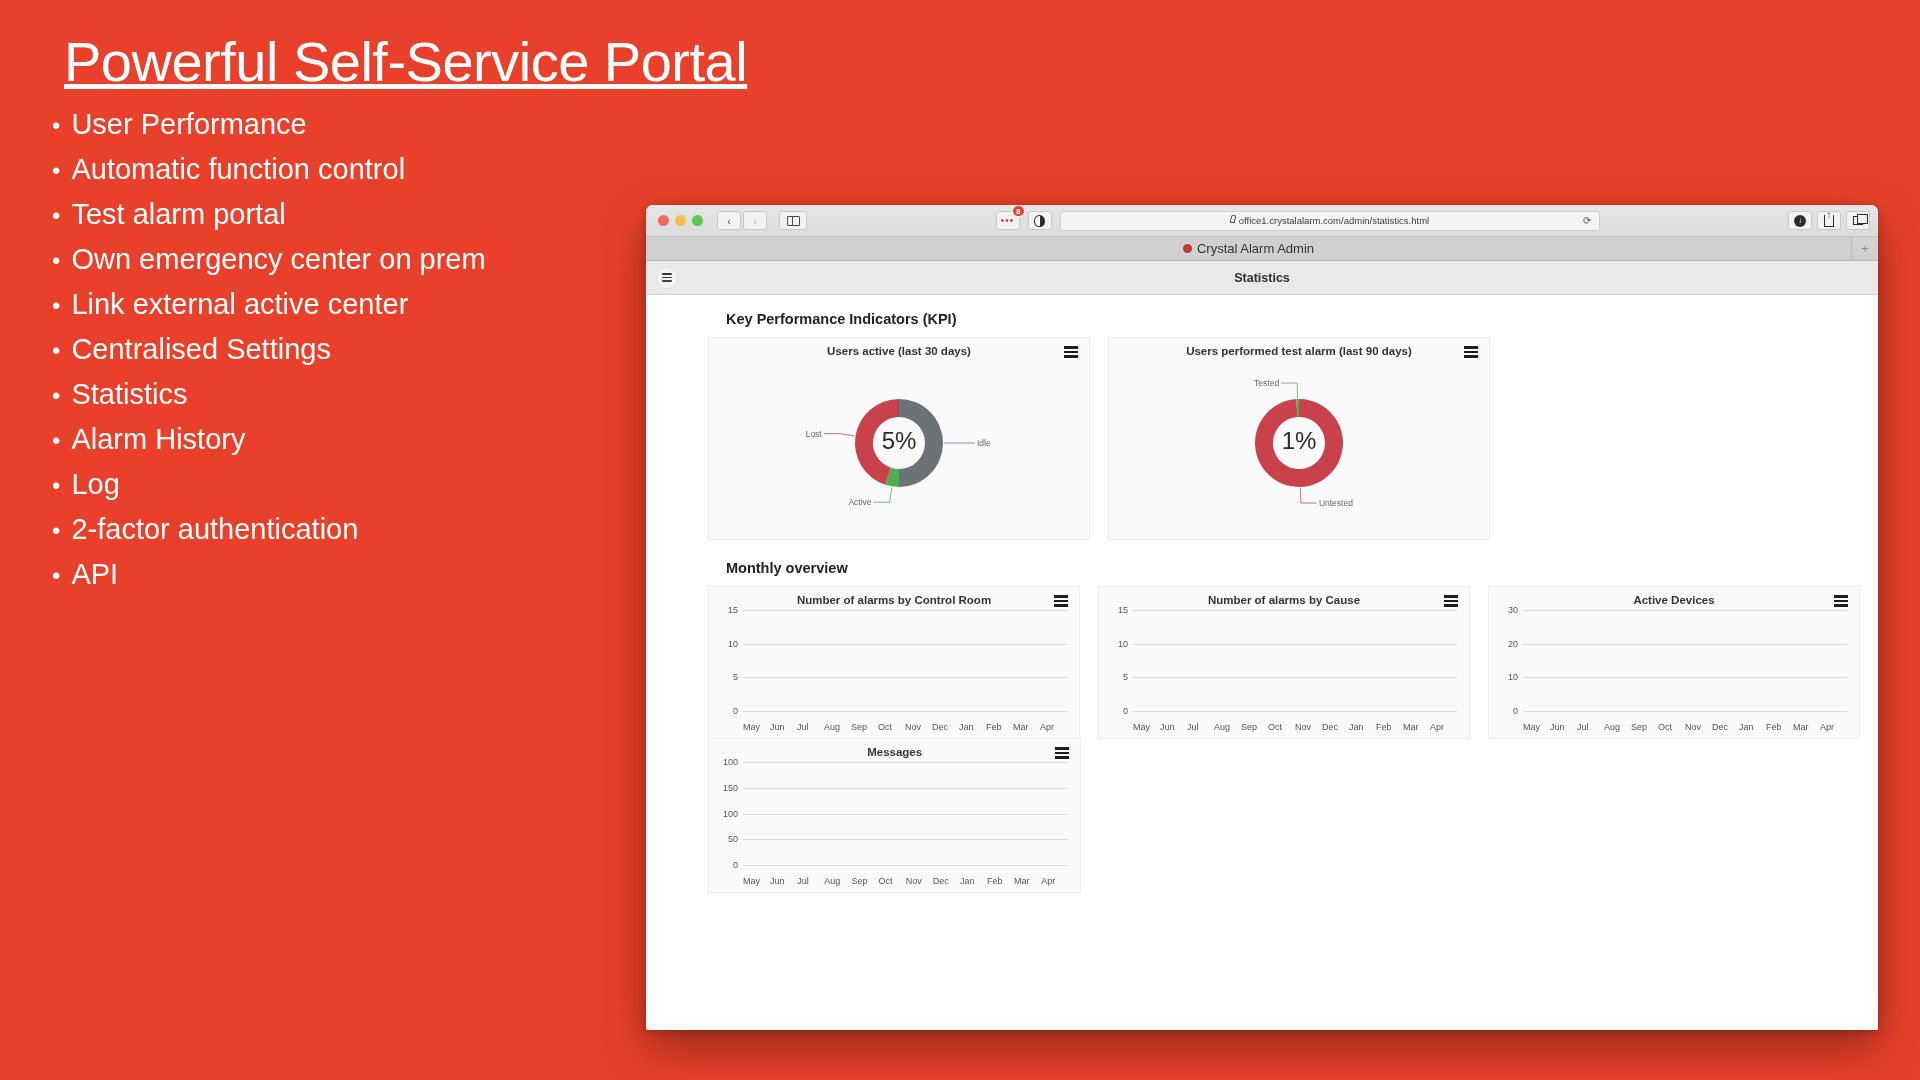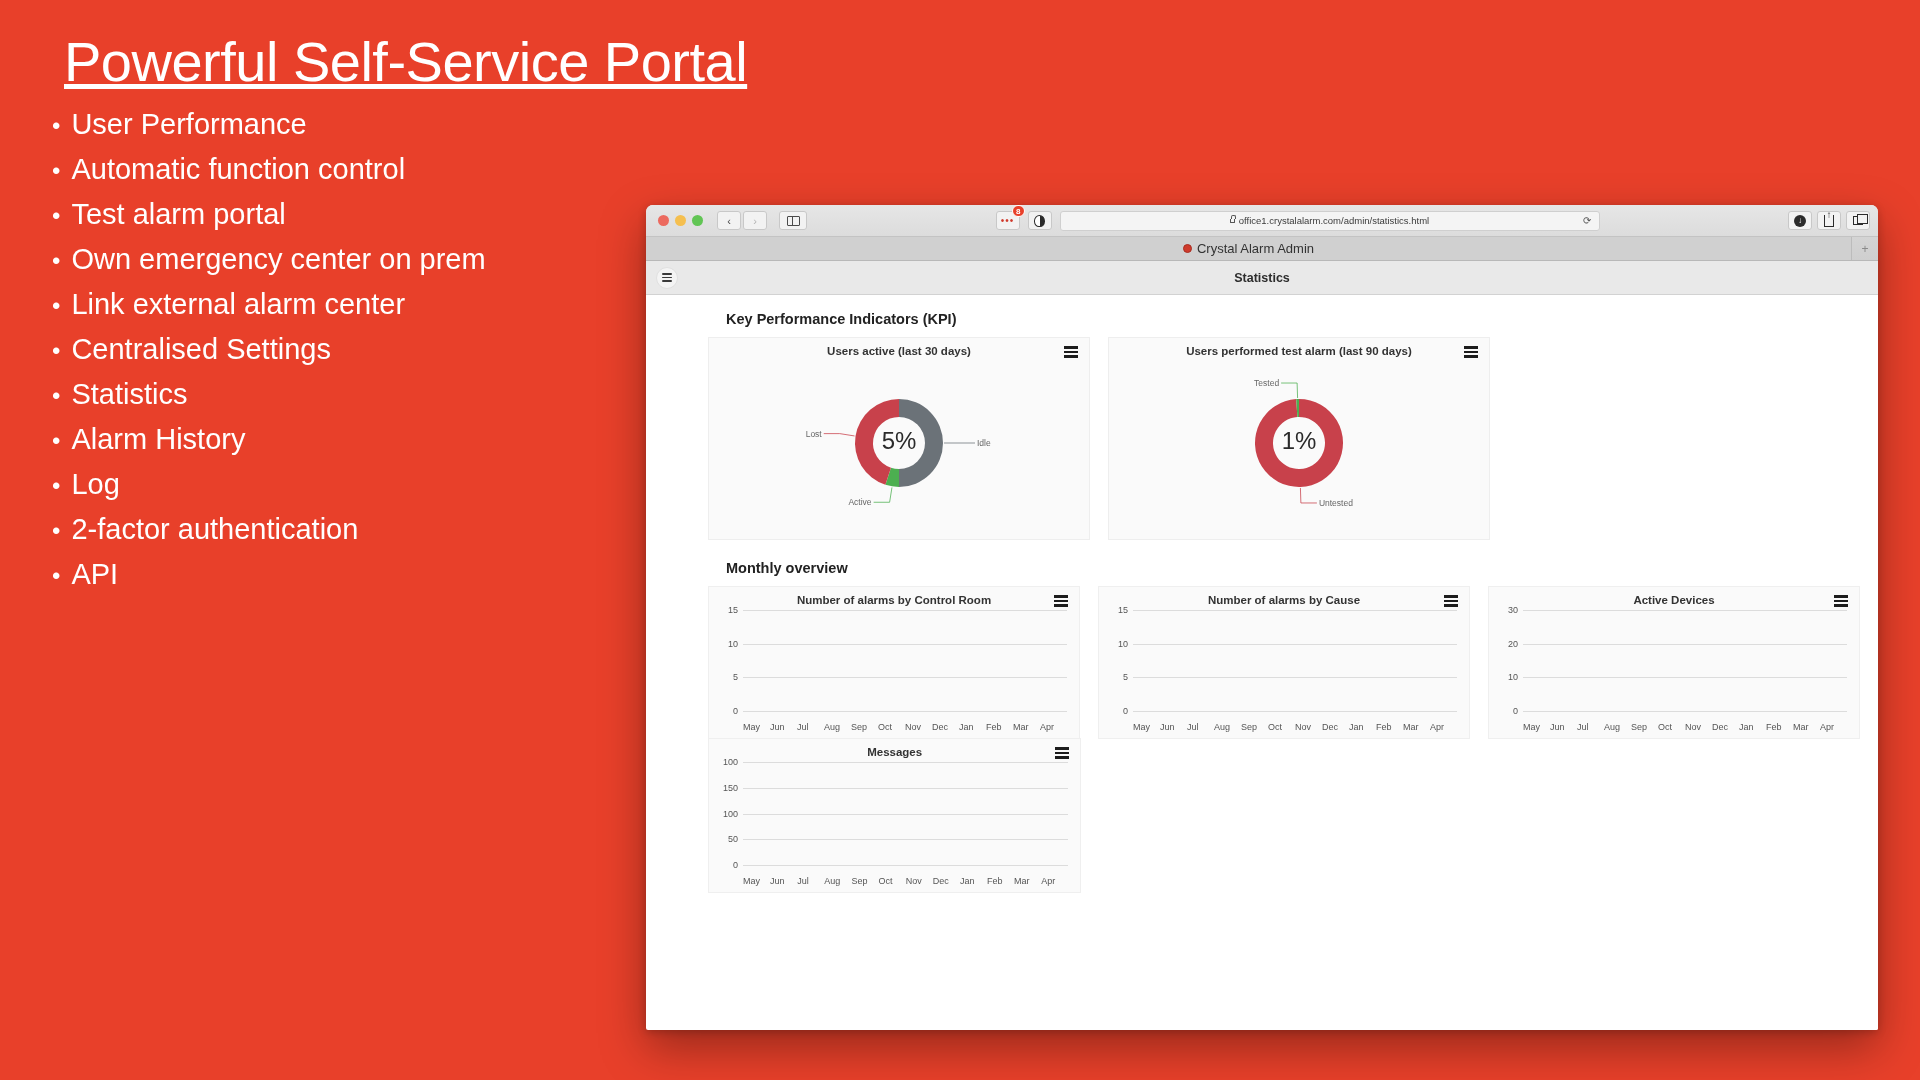--- a/index.html
+++ b/index.html
@@ -250,21 +250,21 @@
       <div class="promo-item">
         <span class="promo-bullet">•</span>
         <span>Test alarm portal</span>
       </div>
       <div class="promo-item">
         <span class="promo-bullet">•</span>
         <span>Own emergency center on prem</span>
       </div>
       <div class="promo-item">
         <span class="promo-bullet">•</span>
-        <span>Link external alarm center</span>
+        <span>Link external active center</span>
       </div>
       <div class="promo-item">
         <span class="promo-bullet">•</span>
         <span>Centralised Settings</span>
       </div>
       <div class="promo-item">
         <span class="promo-bullet">•</span>
         <span>Statistics</span>
       </div>
       <div class="promo-item">

